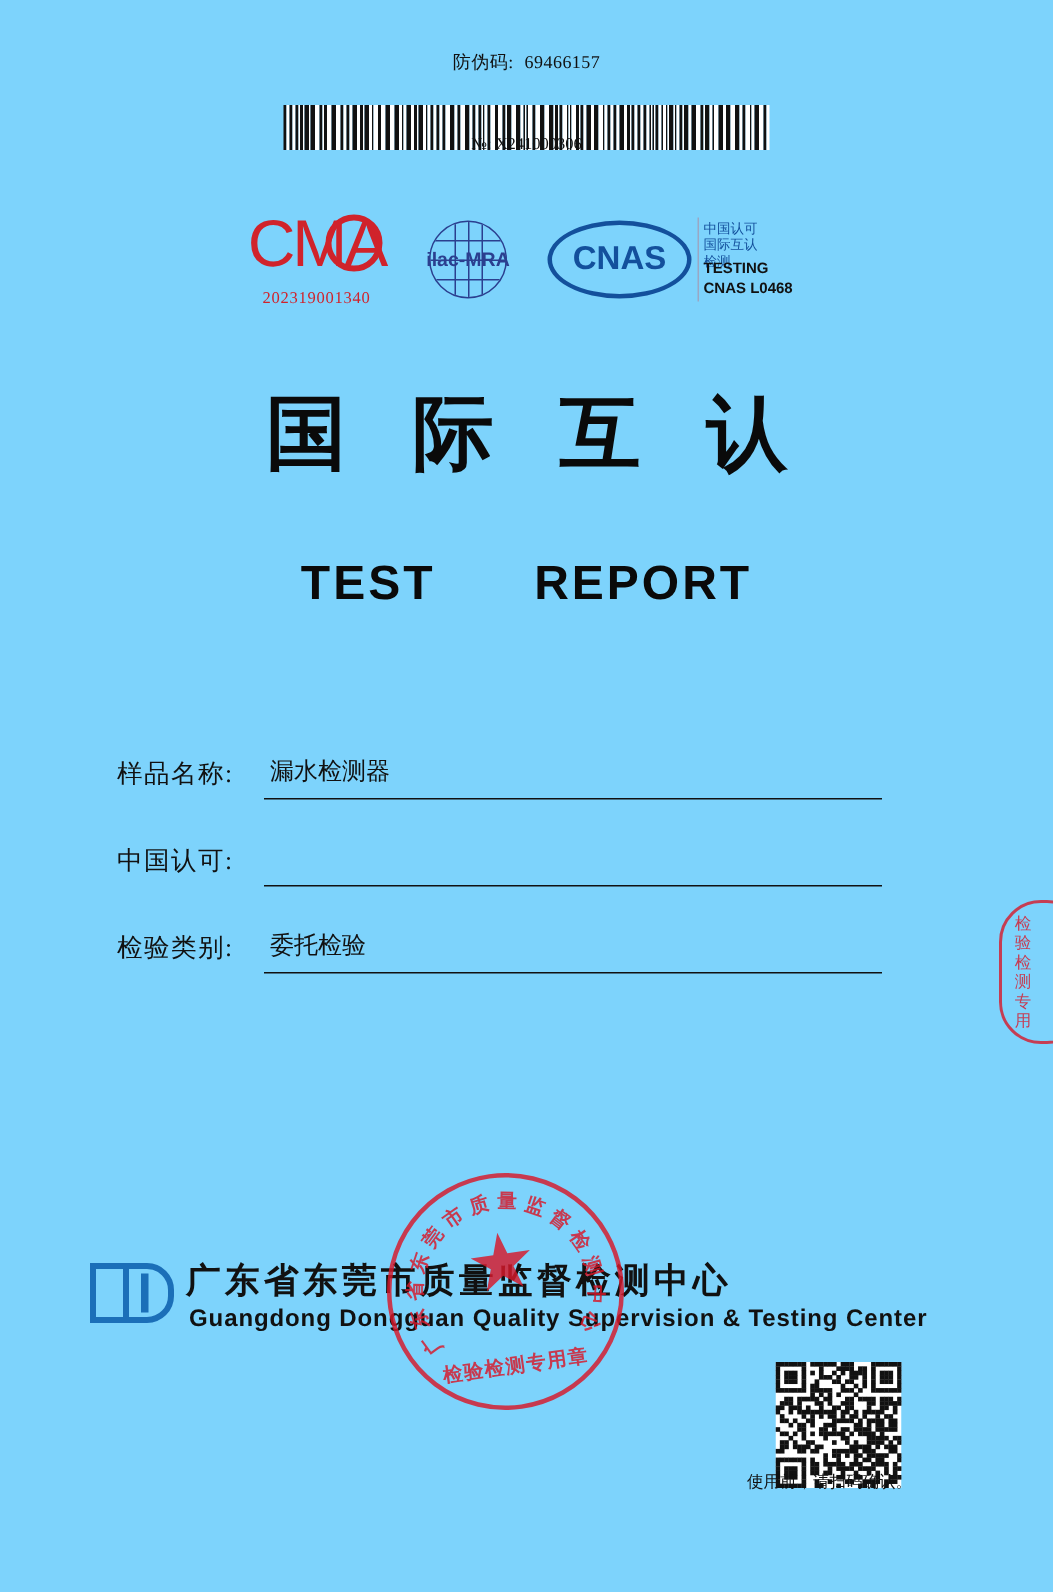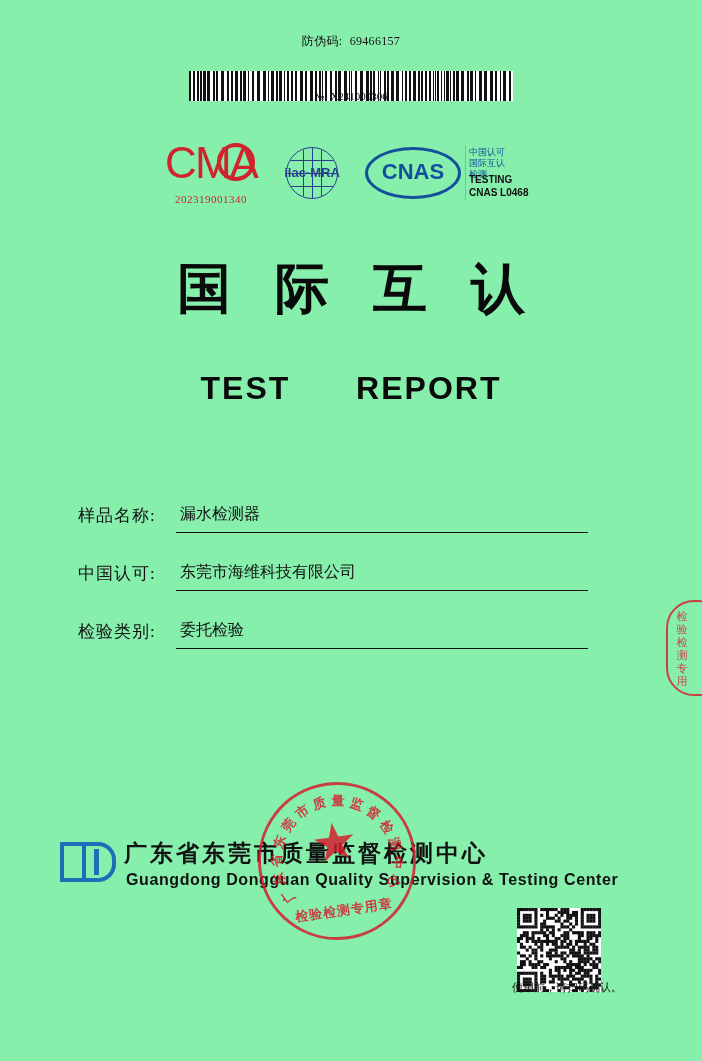--- a/index.html
+++ b/index.html
@@ -7,21 +7,21 @@
     padding: 0;
     background: #ffffff;
   }
   body {
     font-family: "Liberation Serif", serif;
   }
   .page {
     position: relative;
     width: 702px;
     height: 1061px;
-    background: #86efac;
+    background: #7dd3fc;
     overflow: hidden;
   }
 
   
   .antifake {
     position: absolute;
     top: 33px;
     left: 0;
     width: 100%;
     text-align: center;
@@ -426,21 +426,21 @@
   .qr canvas, .qr .qrgrid {
     display: block;
     width: 84px;
     height: 84px;
   }
   .qr-caption {
     position: absolute;
     left: 498px;
     top: 980px;
     width: 124px;
-    text-align: right;
+    text-align: left;
     font-family: "Liberation Serif", serif;
     font-size: 11px;
     color: #111;
   }
 
   
   .page-no {
     position: absolute;
     left: 0;
     bottom: 54px;
@@ -519,21 +519,20 @@
 
     <div class="field-row">
       <div class="field-label">样品名称:</div>
       <div class="field-value">漏水检测器</div>
       <div class="field-line"></div>
     </div>
 
 
     <div class="field-row">
       <div class="field-label">中国认可:</div>
-      <div class="field-value">东莞市海维科技有限公司</div>
       <div class="field-line"></div>
     </div>
 
     <div class="field-row">
       <div class="field-label">检验类别:</div>
       <div class="field-value">委托检验</div>
       <div class="field-line"></div>
     </div>
   </div>
 

